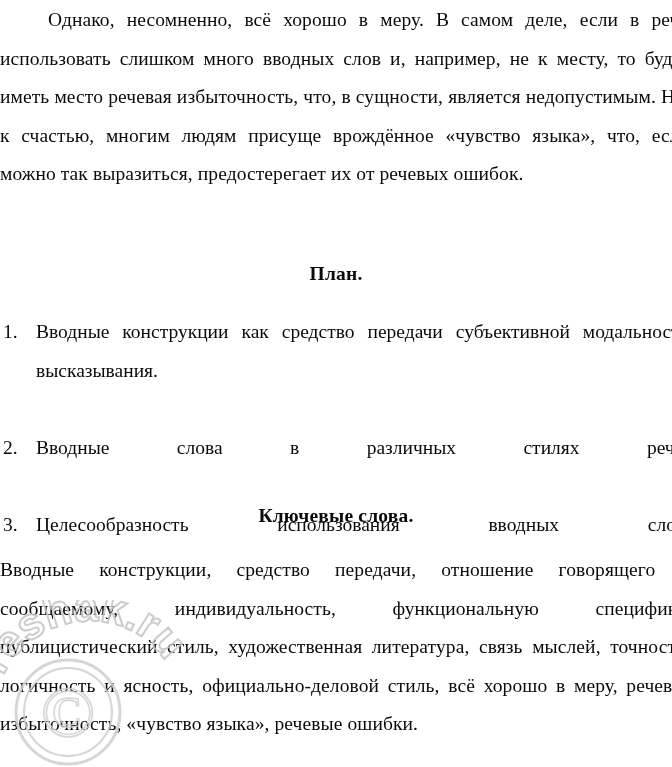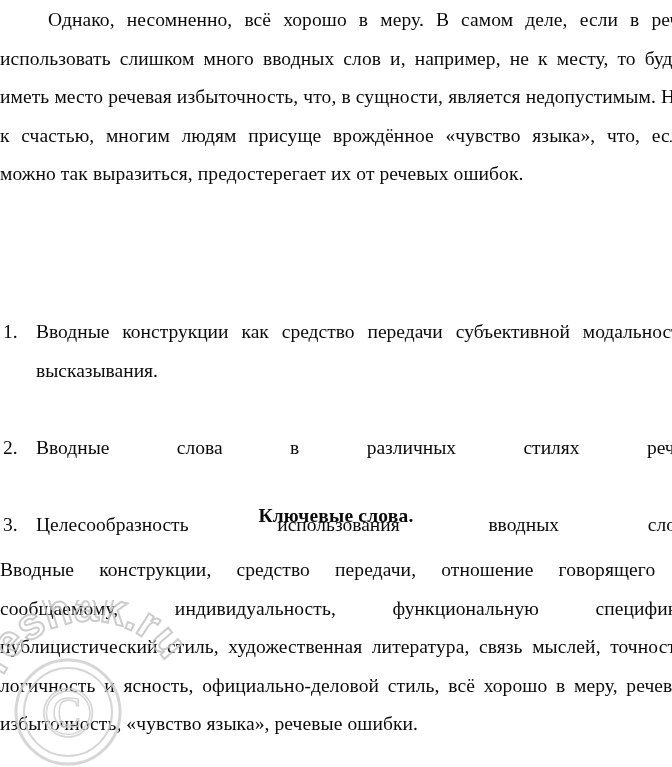--- a/index.html
+++ b/index.html
@@ -109,20 +109,21 @@
   }
   #watermark svg { display: block; }
 </style>
 </head>
 <body>
 
 <div id="page">
 
   <p id="intro-paragraph" class="para indent">Однако, несомненно, всё хорошо в меру. В самом деле, если в речи использовать слишком много вводных слов и, например, не к месту, то будет иметь место речевая избыточность, что, в сущности, является недопустимым. Но, к счастью, многим людям присуще врождённое «чувство языка», что, если можно так выразиться, предостерегает их от речевых ошибок.</p>
 
+  <div id="plan-heading" class="section-heading">План.</div>
 
   <ol id="plan-list">
     <li>
       <span class="num">1.</span>
       <span class="body">Вводные конструкции как средство передачи субъективной модальности высказывания.</span>
     </li>
     <li>
       <span class="num">2.</span>
       <span class="body">Вводные слова в различных стилях речи.</span>
     </li>

